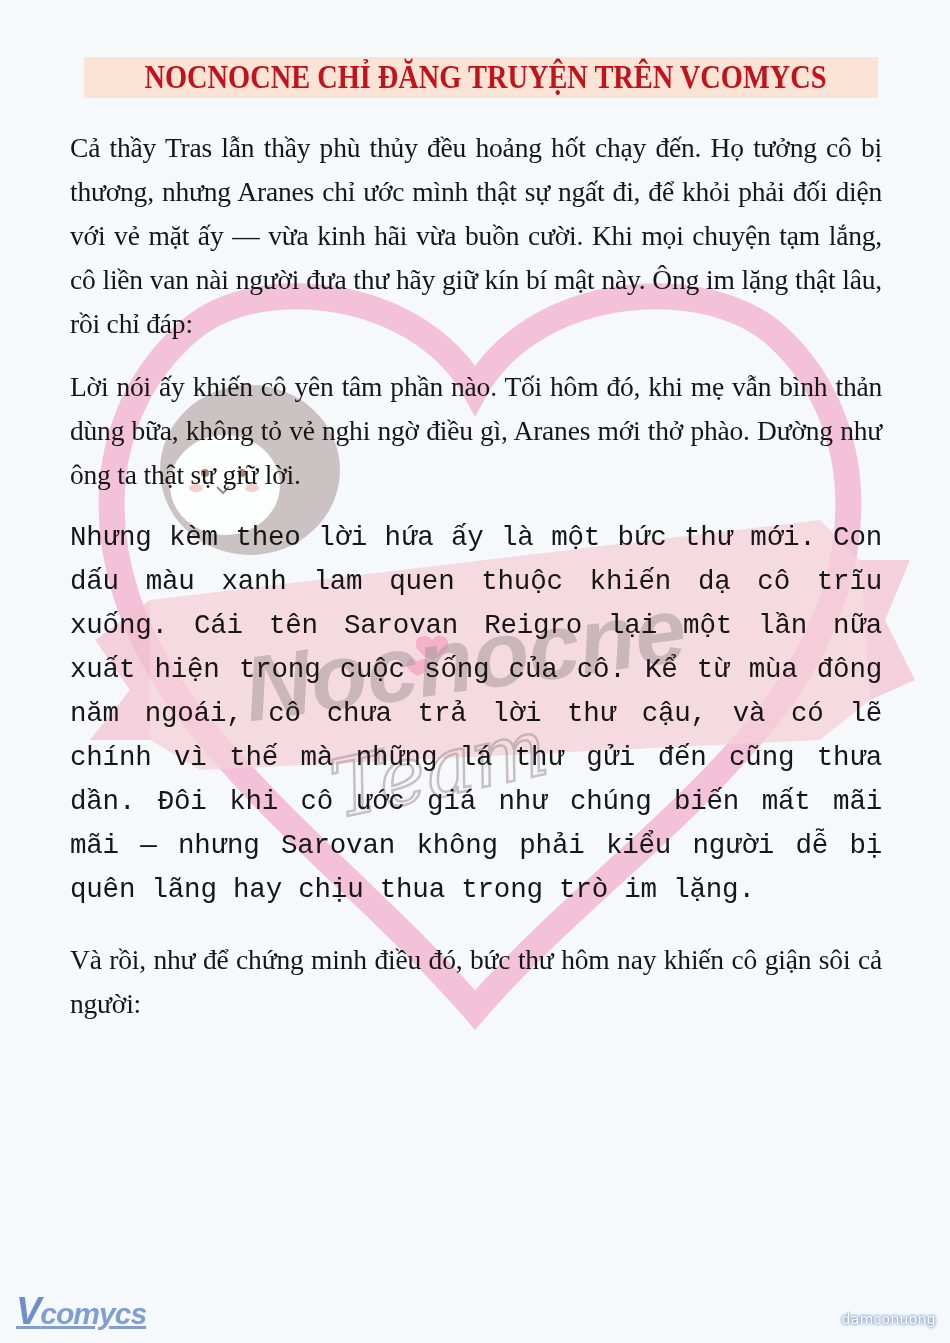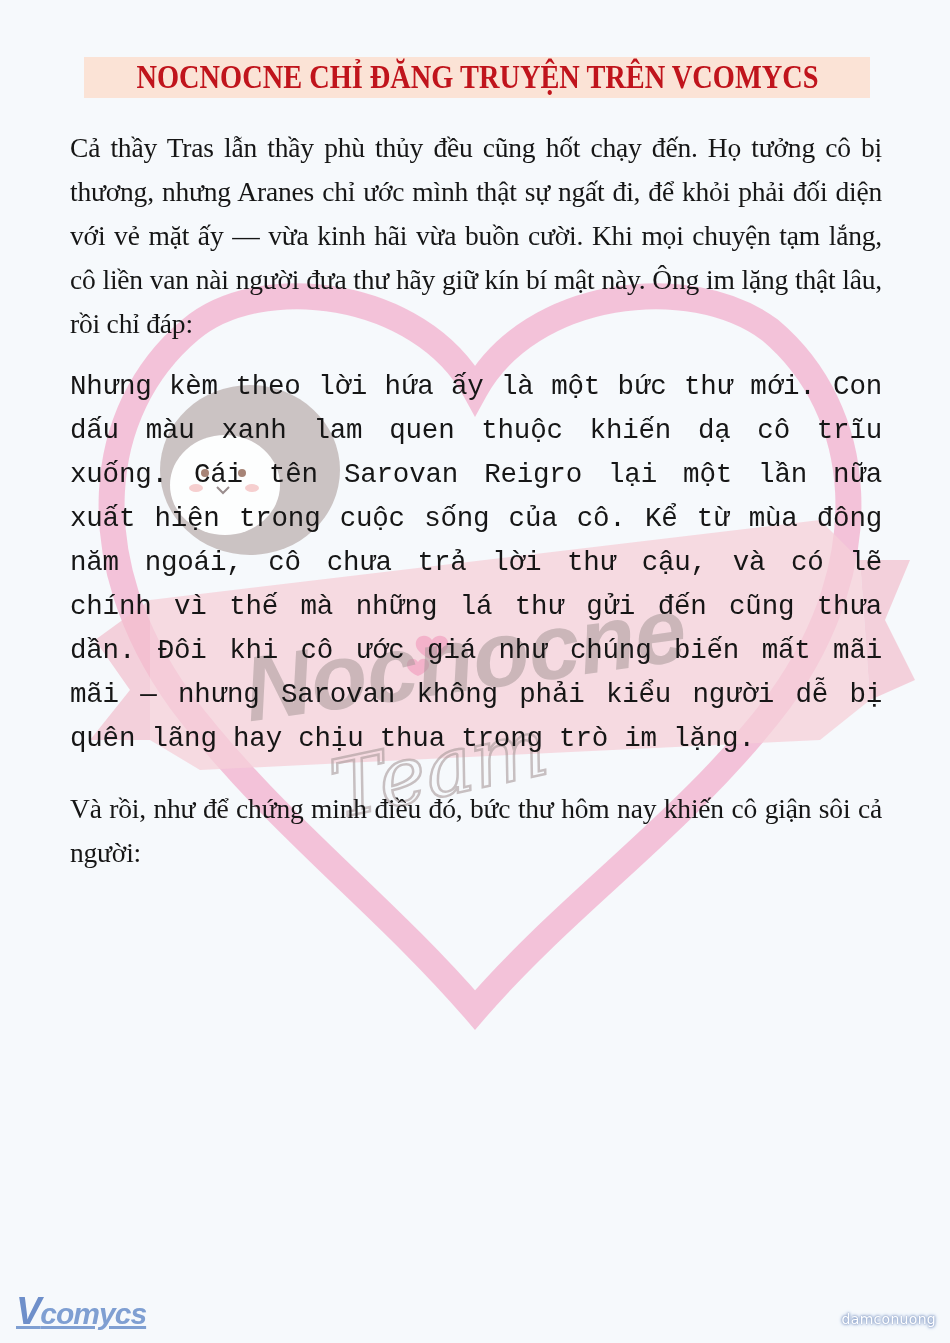--- a/index.html
+++ b/index.html
@@ -27,20 +27,21 @@
       position: absolute;
       left: 84px;
       top: 57px;
       width: 786px;
       height: 41px;
       background: #fbe3d6;
       display: flex;
       align-items: center;
       justify-content: center;
       z-index: 2;
+      padding-left: 8px;
     }
     .title {
       font-family: "Liberation Serif", "DejaVu Serif", serif;
       font-weight: bold;
       color: #c0141c;
       font-size: 33px;
       letter-spacing: 0px;
       transform: scaleX(0.86);
       white-space: nowrap;
       margin: 0;
@@ -121,21 +122,22 @@
 
   <text x="240" y="690" font-family="Liberation Sans, DejaVu Sans, sans-serif" font-size="92" font-weight="bold" font-style="italic" fill="#a89a9a" opacity="0.55" transform="rotate(-8 470 640)">Nocnocne</text>
   <text x="330" y="800" font-family="DejaVu Serif, Liberation Serif, serif" font-size="80" font-style="italic" fill="none" stroke="#a89a9a" stroke-width="2.5" opacity="0.6" transform="rotate(-12 420 770)">Team</text>
 </svg>
 
 <div class="title-wrap">
   <h1 class="title">NOCNOCNE CHỈ ĐĂNG TRUYỆN TRÊN VCOMYCS</h1>
 </div>
 
 <main class="content">
-  <p>Cả thầy Tras lẫn thầy phù thủy đều cũng hốt chạy đến. Họ tưởng cô bị thương, nhưng Aranes chỉ ước mình thật sự ngất đi, để khỏi phải đối diện với vẻ mặt ấy — vừa kinh hãi vừa buồn cười. Khi mọi chuyện tạm lắng, cô liền van nài người đưa thư hãy giữ kín bí mật này. Ông im lặng thật lâu, rồi chỉ đáp:</p>
+  <p>Cả thầy Tras lẫn thầy phù thủy đều hoảng hốt chạy đến. Họ tưởng cô bị thương, nhưng Aranes chỉ ước mình thật sự ngất đi, để khỏi phải đối diện với vẻ mặt ấy — vừa kinh hãi vừa buồn cười. Khi mọi chuyện tạm lắng, cô liền van nài người đưa thư hãy giữ kín bí mật này. Ông im lặng thật lâu, rồi chỉ đáp:</p>
+  <p>Lời nói ấy khiến cô yên tâm phần nào. Tối hôm đó, khi mẹ vẫn bình thản dùng bữa, không tỏ vẻ nghi ngờ điều gì, Aranes mới thở phào. Dường như ông ta thật sự giữ lời.</p>
   <p class="gap-lg">Nhưng kèm theo lời hứa ấy là một bức thư mới. Con dấu màu xanh lam quen thuộc khiến dạ cô trĩu xuống. Cái tên Sarovan Reigro lại một lần nữa xuất hiện trong cuộc sống của cô. Kể từ mùa đông năm ngoái, cô chưa trả lời thư cậu, và có lẽ chính vì thế mà những lá thư gửi đến cũng thưa dần. Đôi khi cô ước giá như chúng biến mất mãi mãi — nhưng Sarovan không phải kiểu người dễ bị quên lãng hay chịu thua trong trò im lặng.</p>
   <p>Và rồi, như để chứng minh điều đó, bức thư hôm nay khiến cô giận sôi cả người:</p>
 </main>
 
 <div class="footer-logo">
   <span class="v">V</span><span>comycs</span>
 </div>
 
 <div class="footer-credit">damconuong</div>
 

